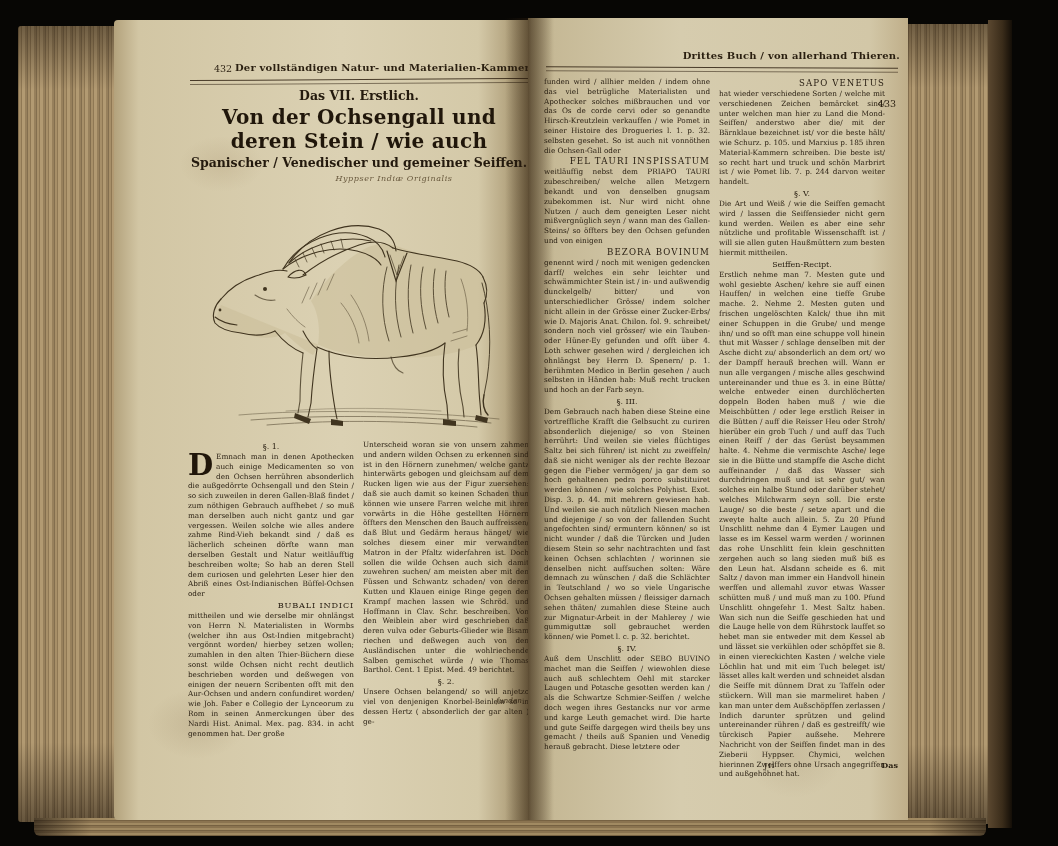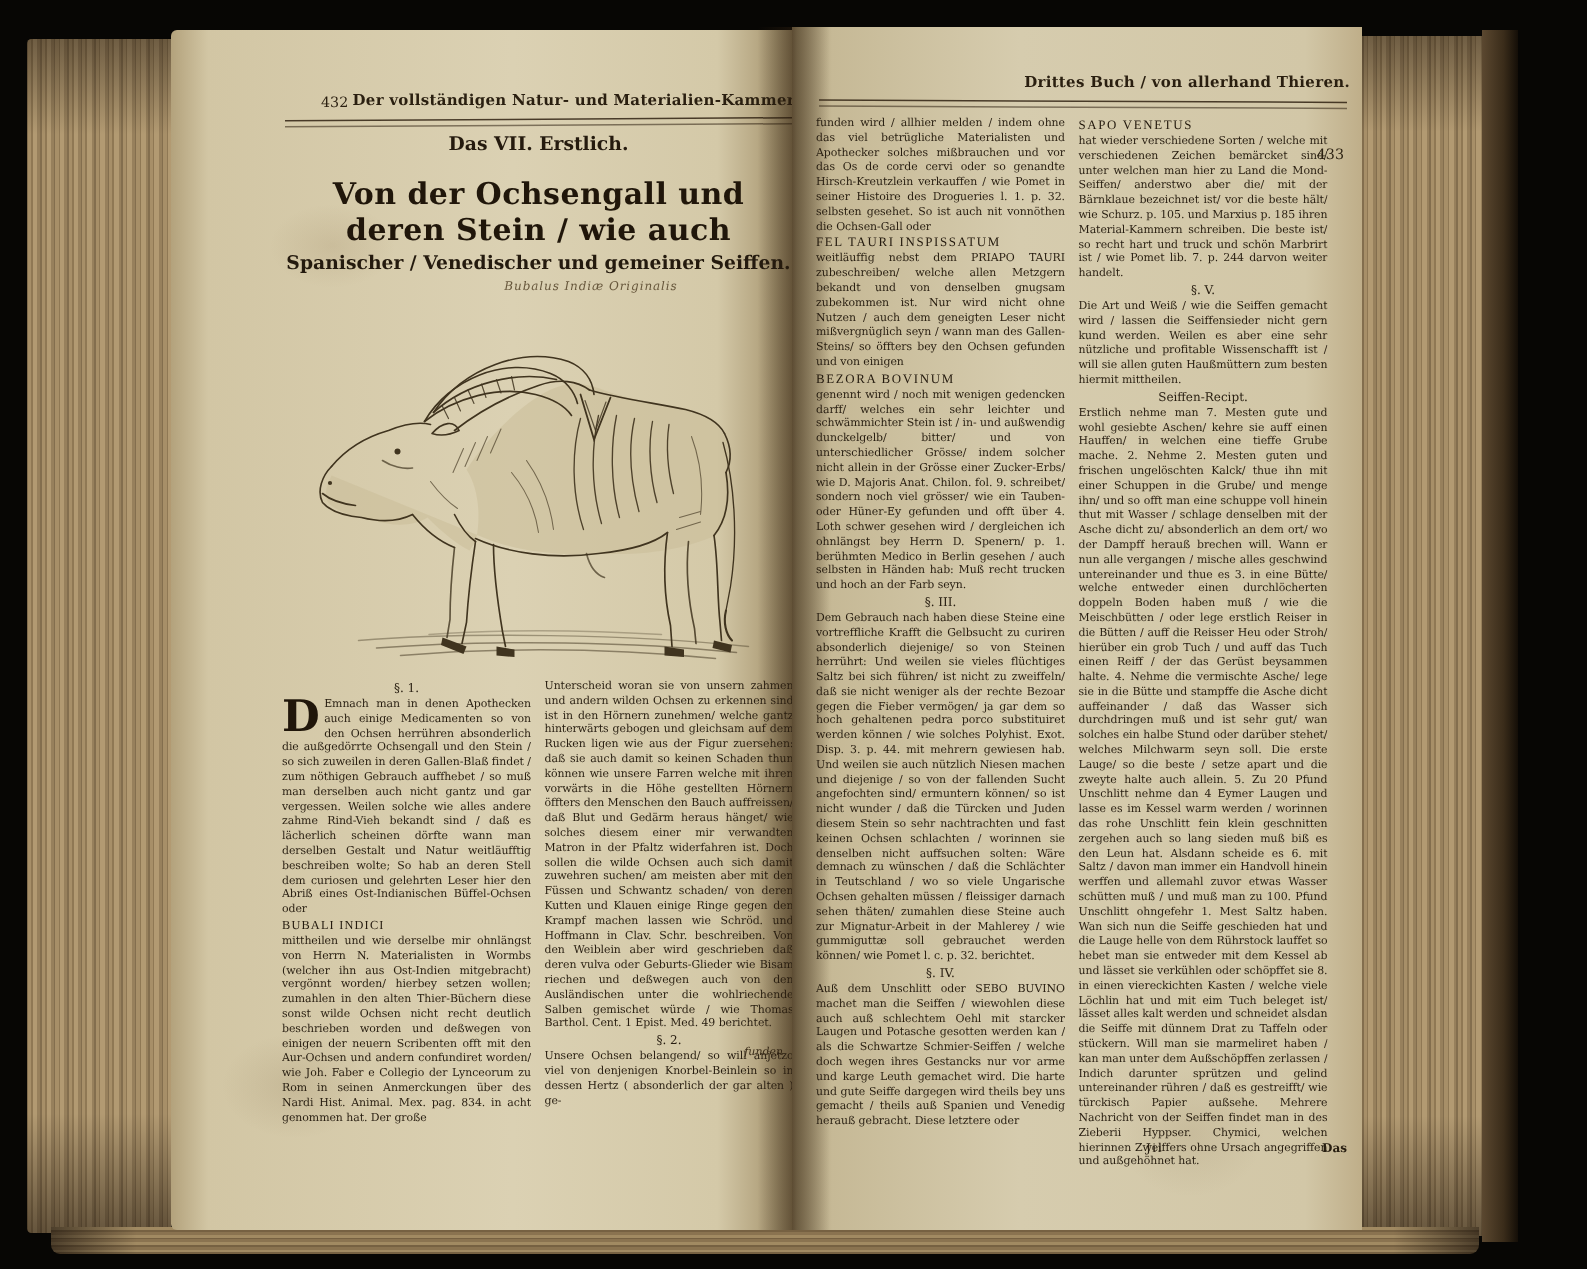--- a/index.html
+++ b/index.html
@@ -67,38 +67,38 @@
   .pageno-right{right:4px;margin-top:47px;}
   .rule{
     height:3px;margin:2px 2px 4px;
     border-top:1.4px solid rgba(48,34,18,.85);
     border-bottom:1px solid rgba(48,34,18,.55);
   }
   .rule-l{transform:rotate(-.35deg);}
   .rule-r{transform:rotate(.25deg);}
 
   .chapter{ text-align:center;font-size:12.5px;font-weight:700;color:#241a0e;margin-top:2px;}
-  .title1{text-align:center;font-size:20px;font-weight:700;letter-spacing:.3px;color:#20160a;margin-top:14px;}
+  .title1{text-align:center;font-size:20px;font-weight:700;letter-spacing:.3px;color:#20160a;margin-top:2px;}
   .title2{text-align:center;font-size:12.5px;font-weight:700;color:#241a0e;margin-top:2px;}
   .engr-caption{
     text-align:center;font-style:italic;font-size:8px;color:rgba(74,56,30,.8);
     margin:4px 0 0 70px;letter-spacing:.6px;
   }
   .engraving{display:block;margin:0 auto;}
 
   .cols{display:flex;gap:9px;margin-top:5px;}
   .col{width:166px;height:300px;overflow:hidden;}
   .col-tall{height:706px;}
   .para{
     font-size:7.3px;line-height:9.8px;text-align:justify;color:#271d10;
     letter-spacing:-.05px;
   }
   .sec{text-align:center;font-size:8px;color:#271d10;margin:2px 0 1px;}
   .caps{
-    text-align:left;font-size:8.6px;letter-spacing:1.1px;color:#241a0e;margin:1px 0;font-family:Liberation Serif, serif;
+    text-align:right;font-size:8.6px;letter-spacing:1.1px;color:#241a0e;margin:1px 0;
   }
   .caps-sm{font-size:8.2px;letter-spacing:.8px;}
   .dropcap{
     float:left;font-size:29px;line-height:24px;font-weight:700;
     padding:1px 3px 0 0;color:#20160a;
   }
   .catchword{
     position:absolute;font-size:7.3px;color:#3a2c18;font-style:italic;
   }
   .cw-left{right:6px;top:676px;}
@@ -125,21 +125,21 @@
 
       <div class="runhead">
         <span class="pageno pageno-left">432</span>
         <span class="title">Der vollständigen Natur- und Materialien-Kammer</span>
       </div>
       <div class="rule rule-l"></div>
 
       <div class="chapter">Das VII. Erstlich.</div>
       <div class="title1">Von der Ochsengall und deren Stein / wie auch</div>
       <div class="title2">Spanischer / Venedischer und gemeiner Seiffen.</div>
-      <div class="engr-caption">Bubalus Indiæ Originalis</div>
+      <div class="engr-caption">Hyppser Indiæ Originalis</div>
 
       <svg class="engraving" width="336" height="252" viewBox="0 0 336 252">
         <g stroke="#40341f" stroke-width="1.1" fill="none" stroke-linecap="round">
 
           <g opacity=".5" stroke-width="1">
             <path d="M48,232 C120,226 230,228 308,236" opacity=".8"></path>
             <path d="M60,237 C140,231 235,233 300,240"></path>
             <path d="M76,242 C150,236 225,238 286,244"></path>
             <path d="M95,228 C150,224 200,225 250,228" opacity=".6"></path>
           </g>

